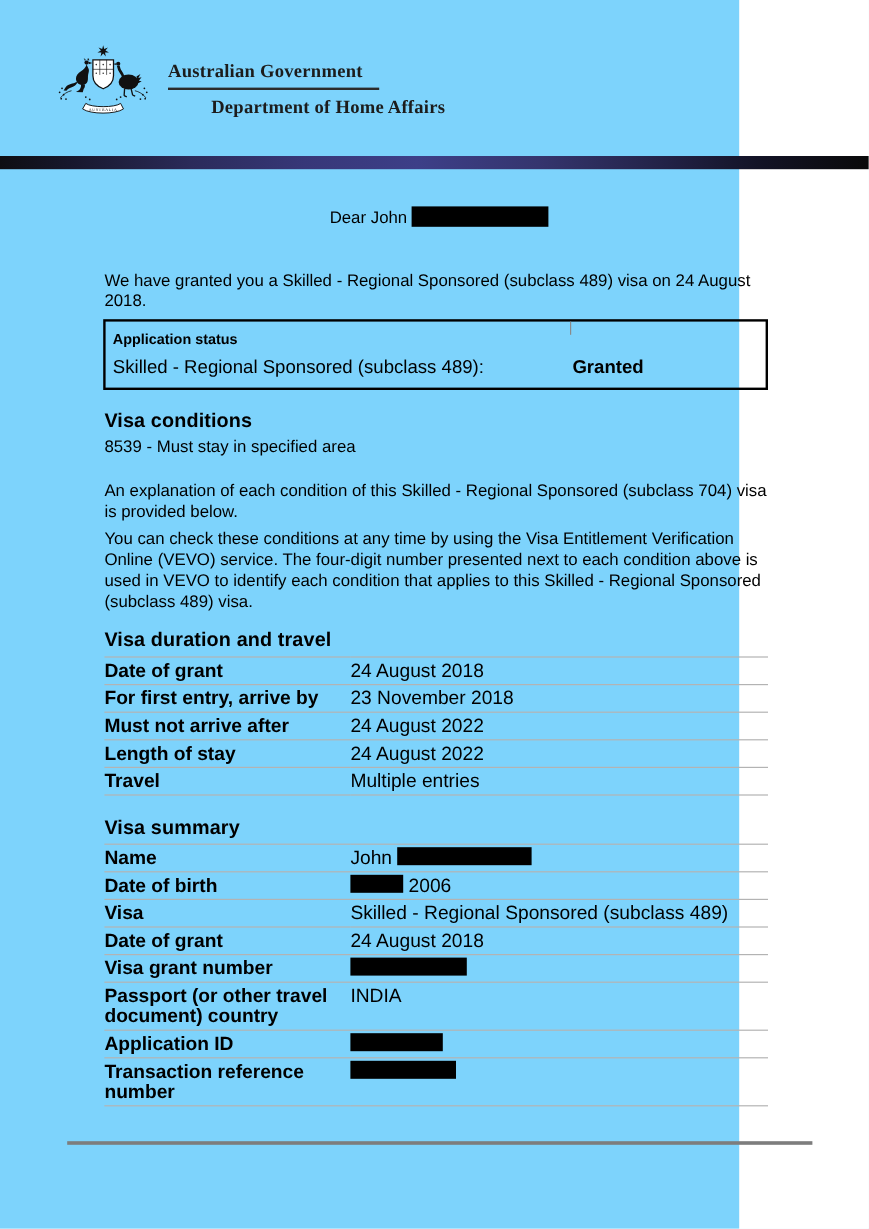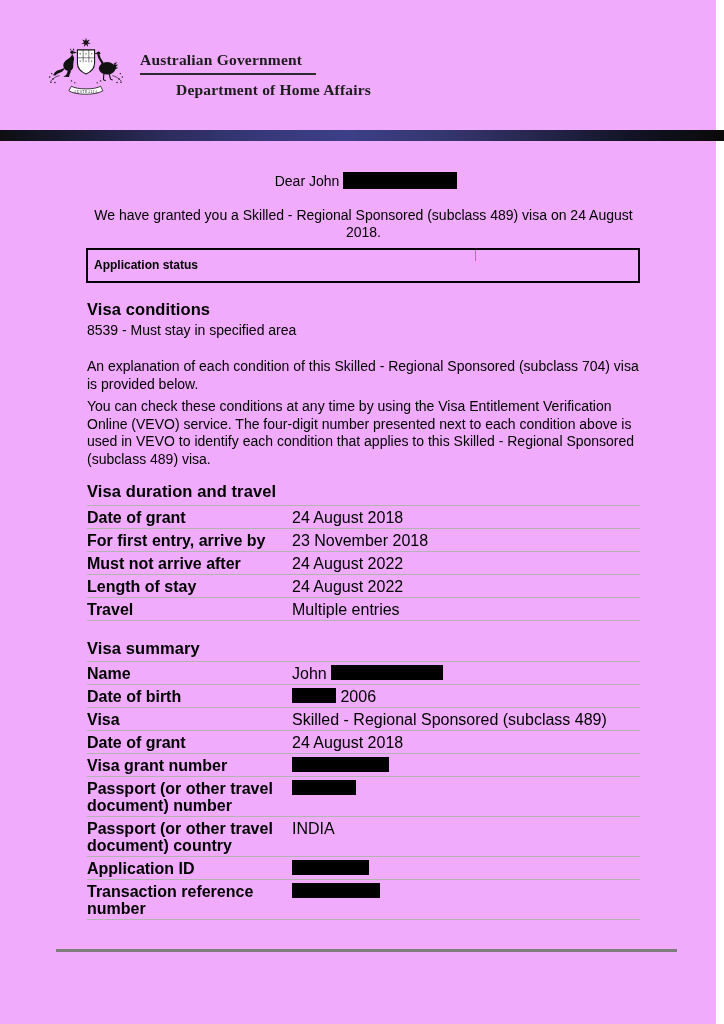--- a/index.html
+++ b/index.html
@@ -1,37 +1,37 @@
 <!DOCTYPE html>
 <html><head>
 <meta charset="utf-8">
 <style>
   * { margin:0; padding:0; box-sizing:border-box; }
   html,body { width:724px; height:1024px; background:#fff; overflow:hidden;
               font-family:"Liberation Sans", sans-serif; color:#000; }
-  .page { position:relative; width:716px; height:1024px; background:#f0abfc; }
+  .page { position:relative; width:616px; height:1024px; background:#7dd3fc; }
 
   
   .gov-header { display:flex; padding:36px 0 0 44px; }
   .coa { width:84px; height:66px; }
   .gov-titles { margin-left:12px; padding-top:15px; }
   .gov-name { font-family:"Liberation Serif", serif; font-weight:bold;
               font-size:15.5px; color:#1c1c1c; letter-spacing:0.2px; }
   .gov-rule { width:176px; height:0; border-bottom:2px solid #2b2b2b; margin:4px 0 6px 0; }
   .dept-name { font-family:"Liberation Serif", serif; font-weight:bold;
                font-size:15.5px; color:#1c1c1c; letter-spacing:0.2px;margin-left:36px; }
 
   .brand-bar { margin-top:28px; height:11px; width:724px;
     background:linear-gradient(90deg,#0e0e12 0%,#17172c 8%,#2b2b5a 22%,#373778 35%,
       #3d3f88 48%,#35356e 62%,#232348 76%,#121224 88%,#0a0a0a 100%); }
 
   
   .content { padding-left:87px; width:645px; font-size:14px; line-height:17.5px; }
   .salutation { margin-top:32px;text-align:center; }
-  .intro { margin-top:16px; width:553px;text-align:center; }
+  .intro { margin-top:34px; width:553px; }
 
   .redact { display:inline-block; background:#000; height:15px;
             vertical-align:middle; margin-top:-3px; }
   .redact.tall { height:17px; margin-left:4px; }
 
   .status-box { position:relative; margin-top:6px; margin-left:-1px; width:554px;
                 border:2px solid #000; padding:5px 0 6px 6px; }
   .status-title { font-weight:bold; font-size:12px; line-height:20px; }
   .status-row { position:relative; margin-top:3px; font-size:15.5px; line-height:21px; }
   .status-value { position:absolute; left:383px; top:0; font-weight:bold; }
@@ -130,20 +130,24 @@
 
   <main class="content">
 
     <p class="salutation"><span>Dear John</span><span class="redact tall" style="width:114px"></span></p>
 
     <p class="intro">We have granted you a Skilled - Regional Sponsored (subclass 489) visa on 24 August 2018.</p>
 
     <div class="status-box">
       <div class="status-tick"></div>
       <div class="status-title">Application status</div>
+      <div class="status-row">
+        <span>Skilled - Regional Sponsored (subclass 489):</span>
+        <span class="status-value">Granted</span>
+      </div>
     </div>
 
     <h2 class="h2-conditions">Visa conditions</h2>
     <p class="condition">8539 - Must stay in specified area</p>
     <p class="explanation">An explanation of each condition of this Skilled - Regional Sponsored (subclass 704) visa is provided below.</p>
     <p class="vevo">You can check these conditions at any time by using the Visa Entitlement Verification Online (VEVO) service. The four-digit number presented next to each condition above is used in VEVO to identify each condition that applies to this Skilled - Regional Sponsored (subclass 489) visa.</p>
 
     <h2 class="h2-duration">Visa duration and travel</h2>
     <table class="tbl-duration">
       <tbody>
@@ -188,24 +192,20 @@
       </tr>
       <tr>
         <td class="lbl">Date of grant</td>
         <td>24 August 2018</td>
       </tr>
       <tr>
         <td class="lbl">Visa grant number</td>
         <td><span class="redact" style="width:97px"></span></td>
       </tr>
       <tr>
-        <td class="lbl">Passport (or other travel document) number</td>
-        <td><span class="redact" style="width:64px"></span></td>
-      </tr>
-      <tr>
         <td class="lbl">Passport (or other travel document) country</td>
         <td>INDIA</td>
       </tr>
       <tr>
         <td class="lbl">Application ID</td>
         <td><span class="redact" style="width:77px"></span></td>
       </tr>
       <tr>
         <td class="lbl">Transaction reference number</td>
         <td><span class="redact" style="width:88px"></span></td>

